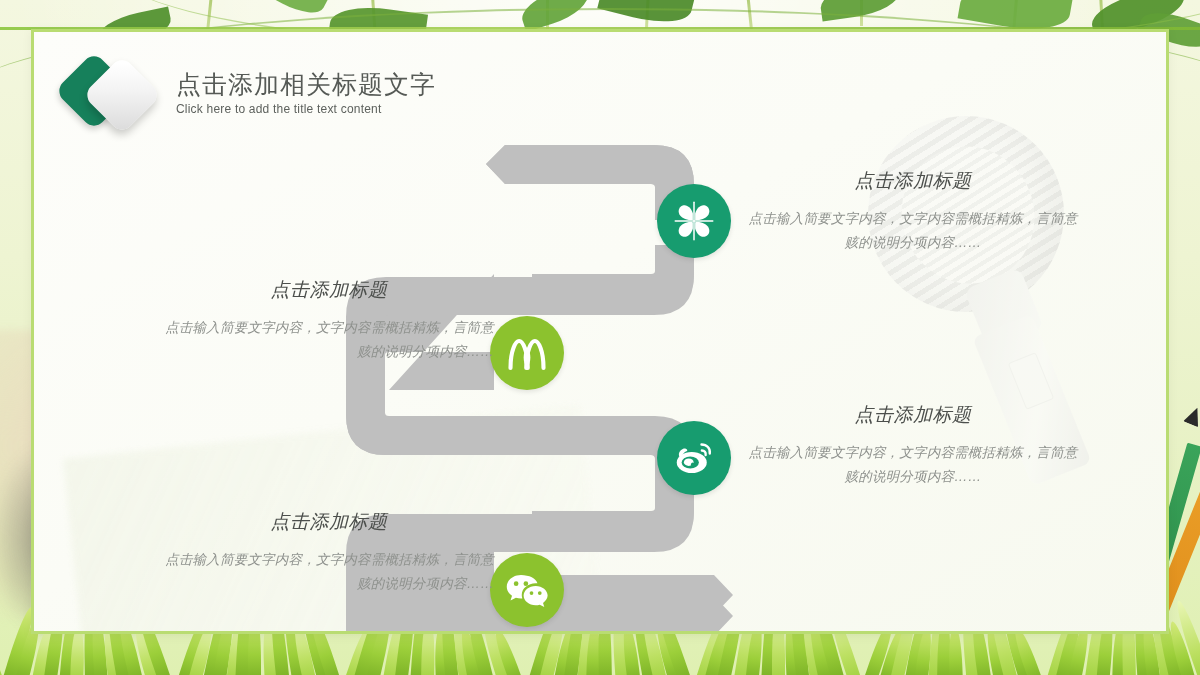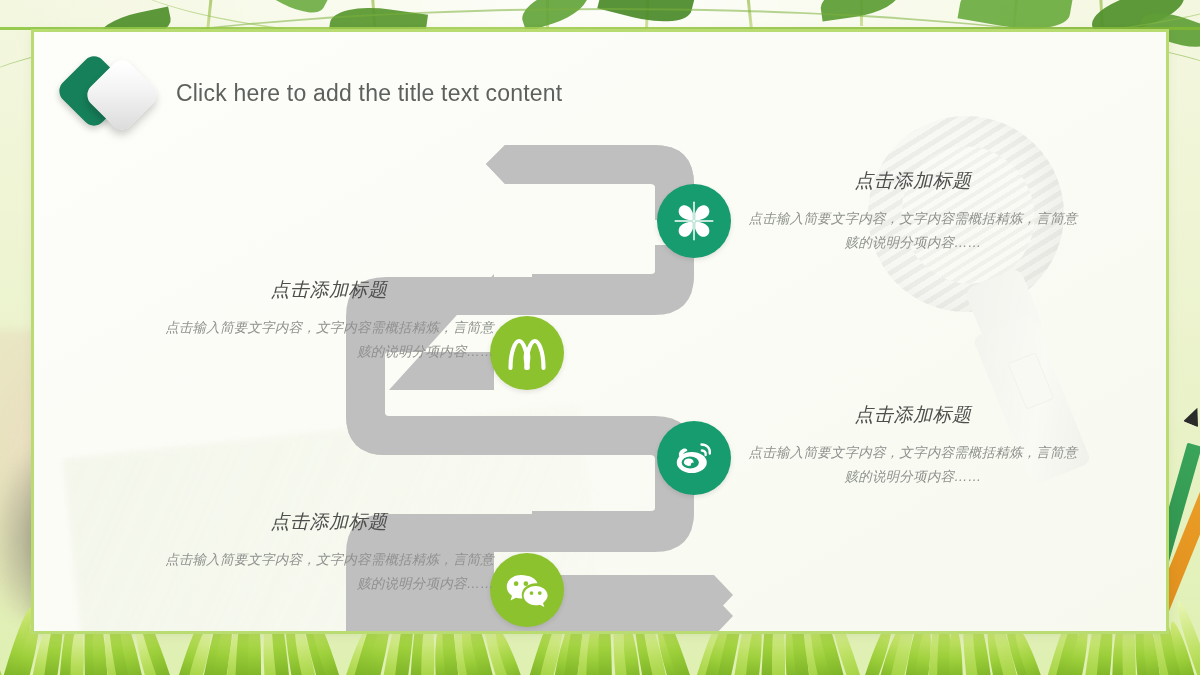--- a/index.html
+++ b/index.html
@@ -175,21 +175,21 @@
     left:34px; top:12px;
     background:linear-gradient(135deg,#ffffff 10%,#f3f3f3 45%,#d9d9d9 100%);
     box-shadow:3px 4px 9px rgba(0,0,0,.20);
   }
   .titles { margin-left:4px; }
   .t-cn {
     font-size:25px; color:#565a56; letter-spacing:1px;
     font-weight:400; line-height:1.25;
   }
   .t-en {
-    font-size:23px; color:#5d615d; letter-spacing:.2px;
+    font-size:12px; color:#5d615d; letter-spacing:.2px;
     margin-top:2px; line-height:1.2;
   }
 
   
   .ribbon { position:absolute; left:0; top:0; width:1138px; height:605px; }
 
   
   .node {
     position:absolute; width:74px; height:74px; border-radius:50%;
     display:flex; align-items:center; justify-content:center;
@@ -354,20 +354,21 @@
     <div class="mic-switch"></div>
   </div>
   <div class="paper-wm"></div>
 
   <div class="header">
     <div class="logo">
       <div class="dia back"></div>
       <div class="dia front"></div>
     </div>
     <div class="titles">
+      <div class="t-cn">点击添加相关标题文字</div>
       <div class="t-en">Click here to add the title text content</div>
     </div>
   </div>
 
   <svg class="ribbon" viewBox="0 0 1138 605">
     <path fill="#bfbfbf" d="
       M 471 113
       L 620 113
       Q 660 113 660 153
       L 660 188

